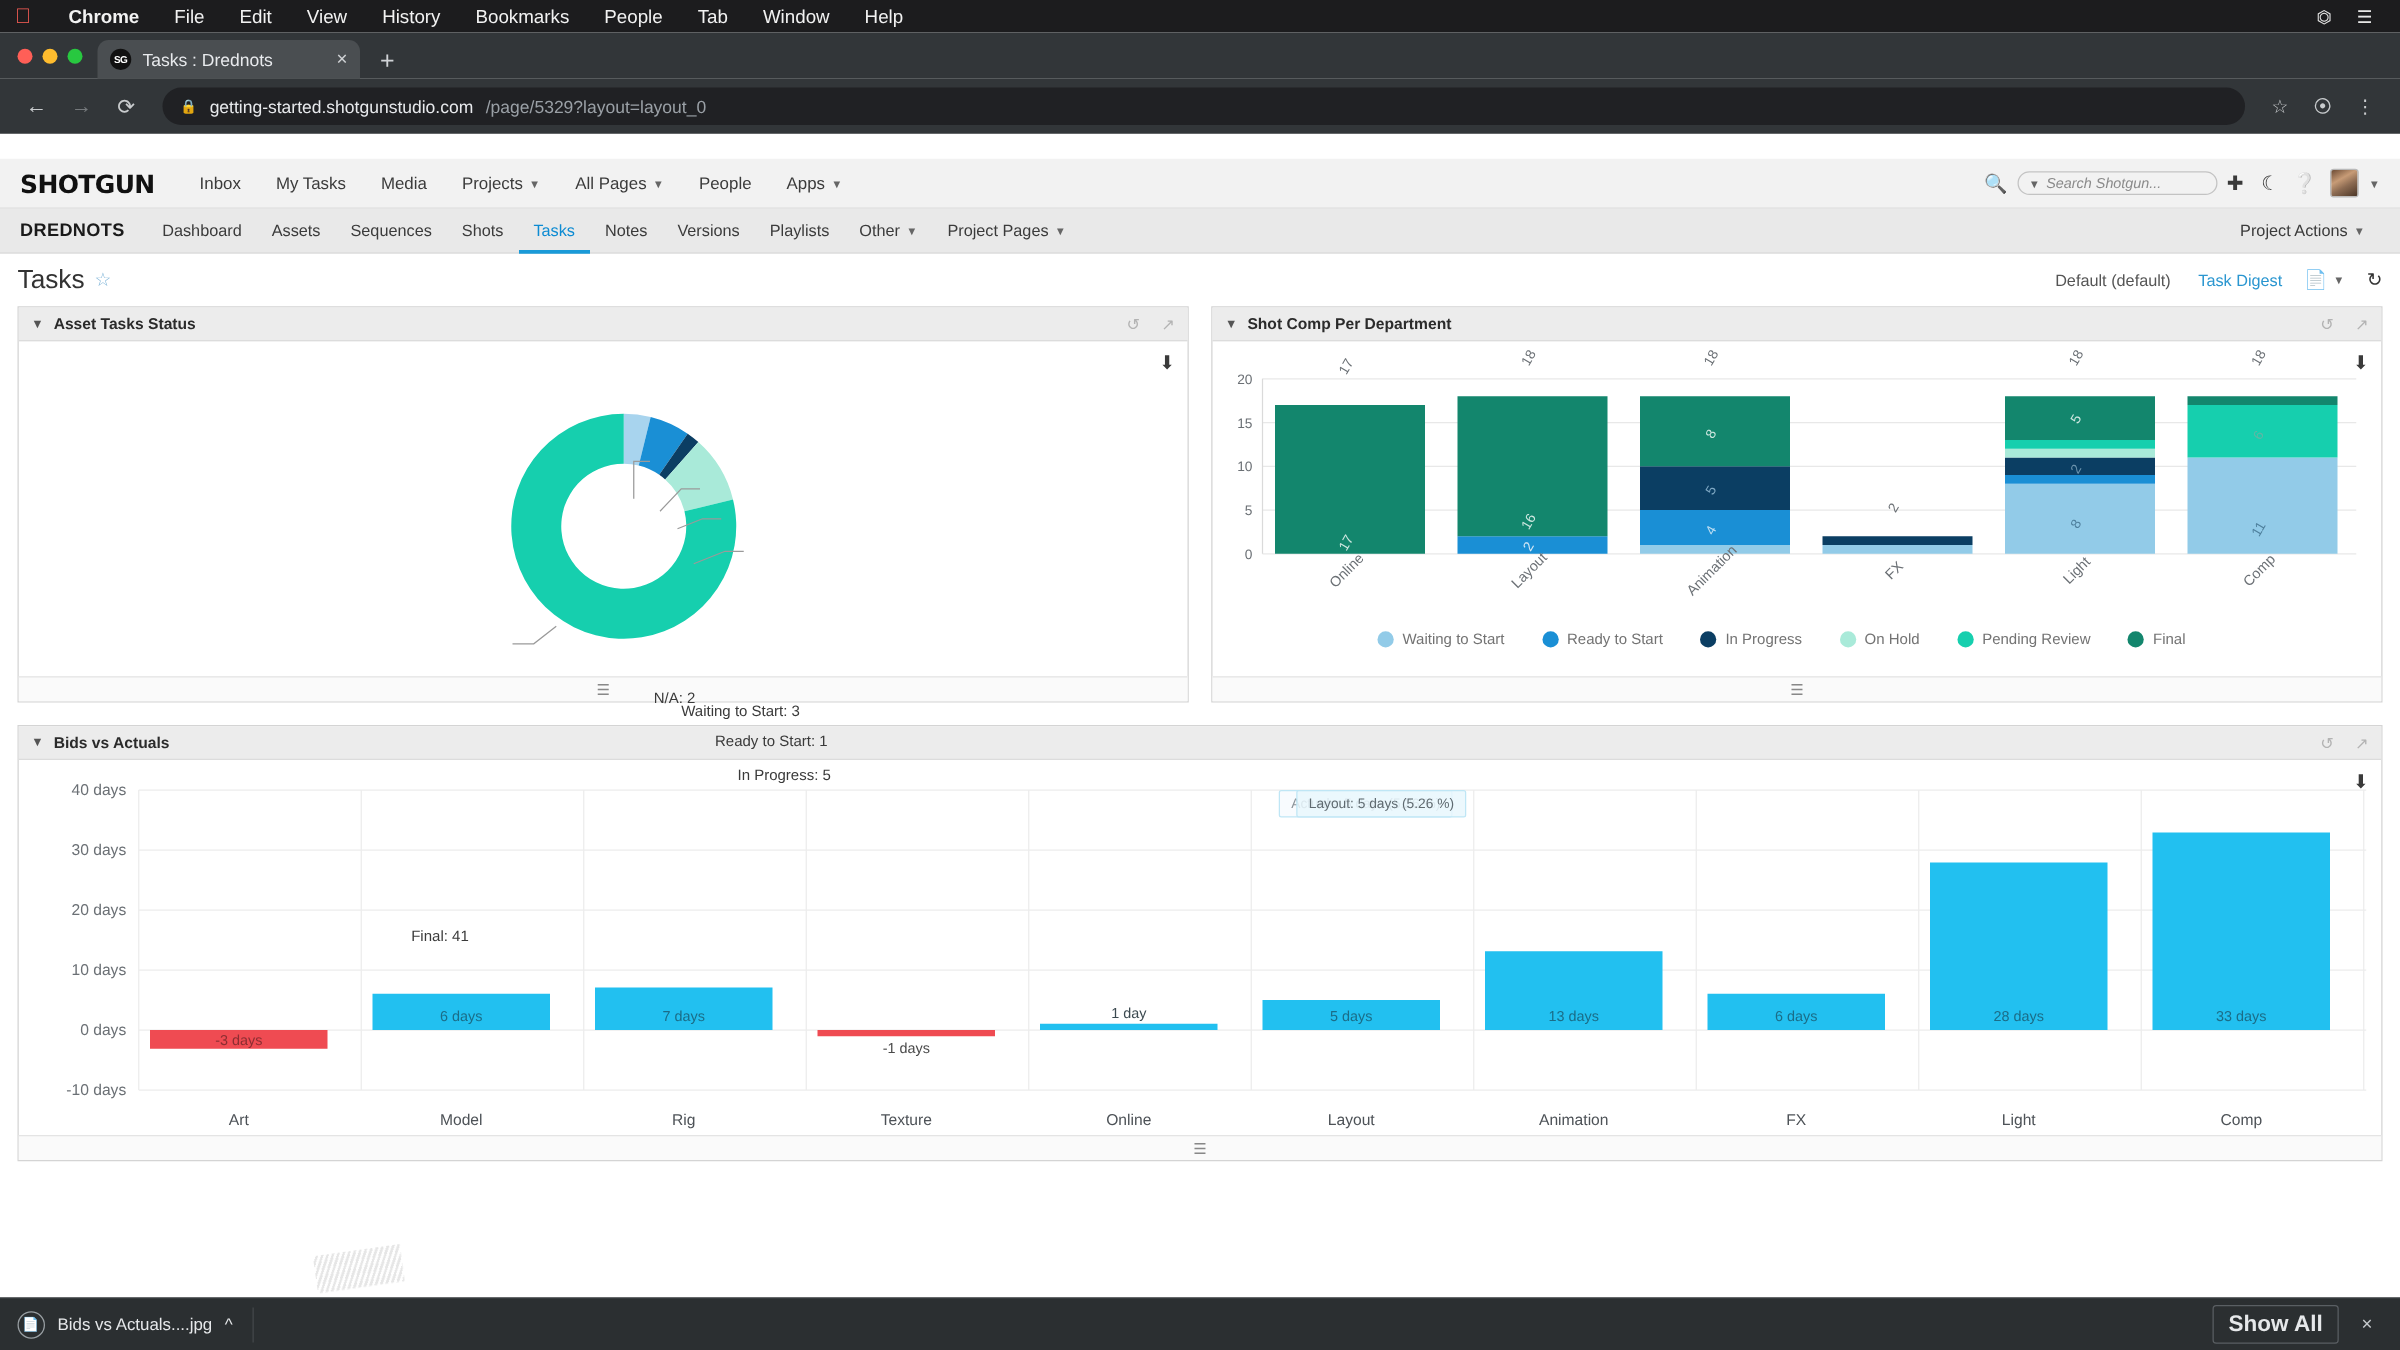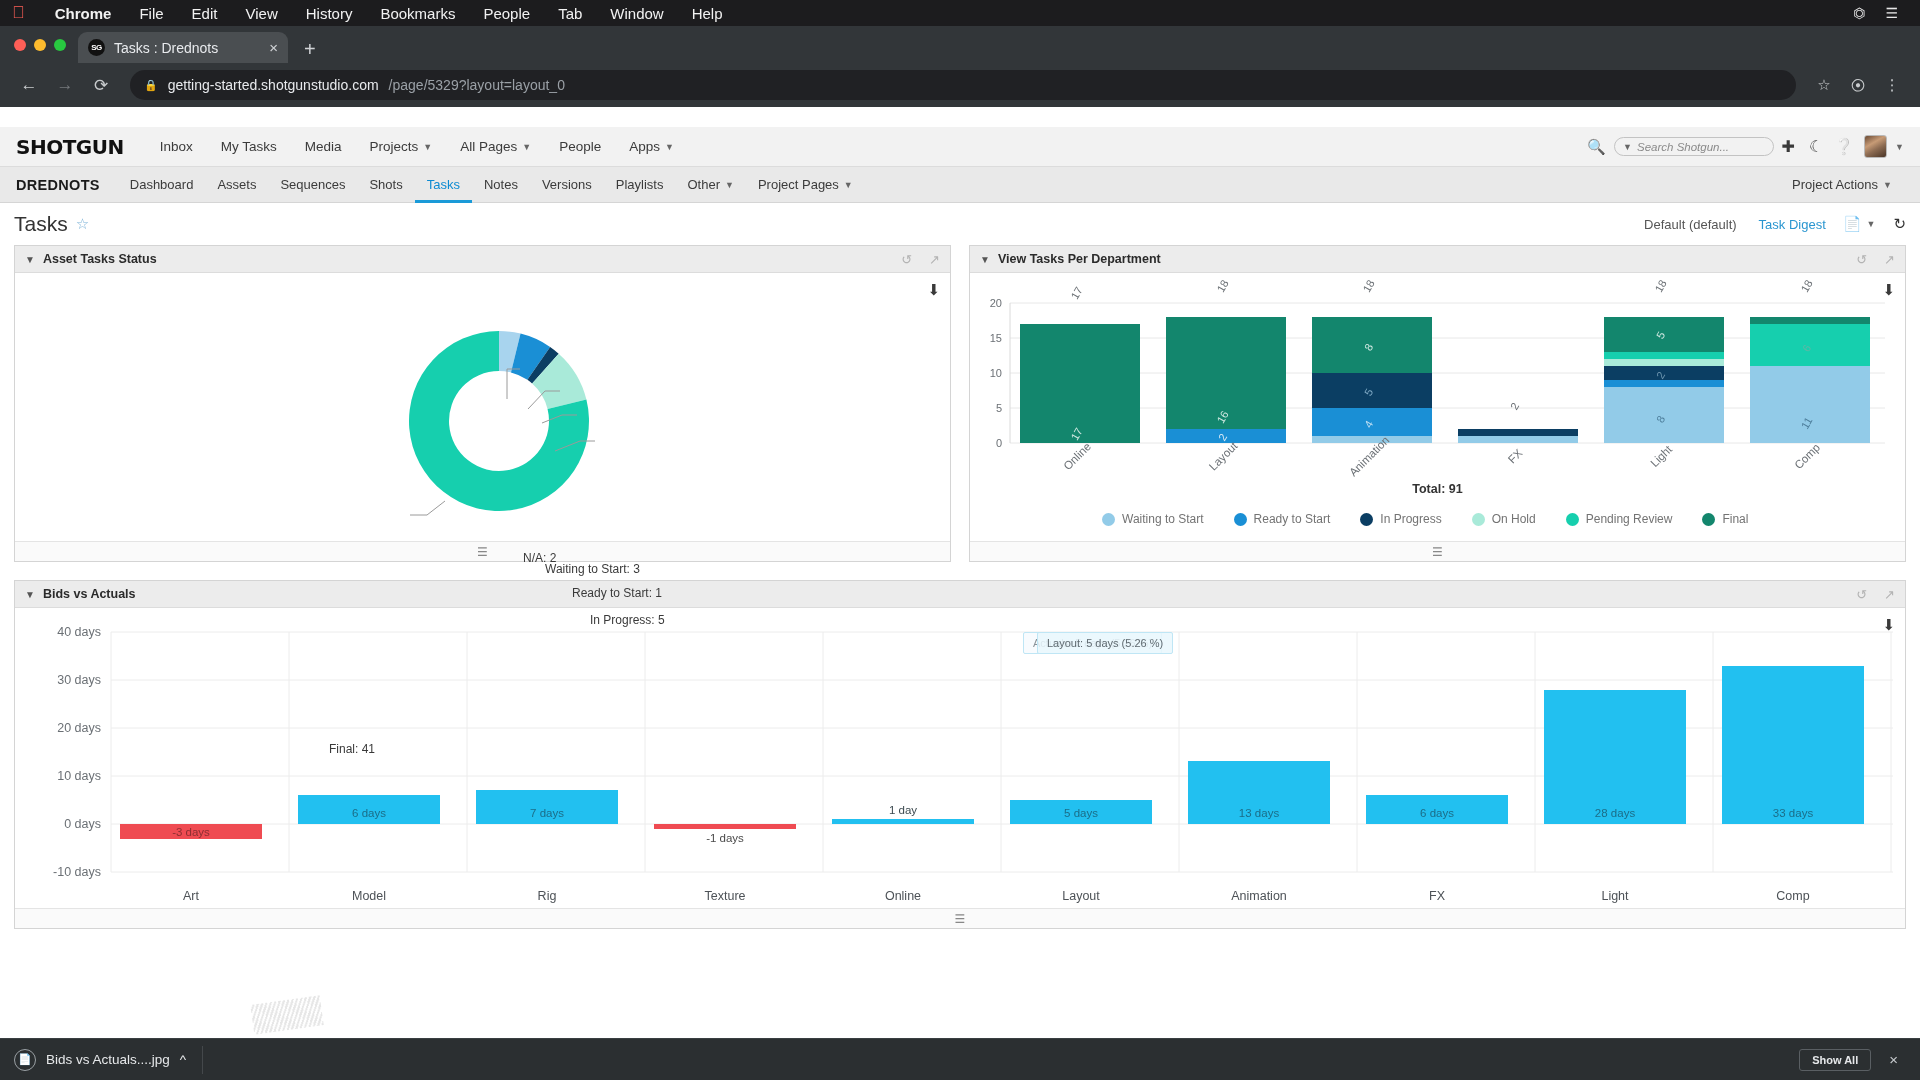--- a/index.html
+++ b/index.html
@@ -177,21 +177,21 @@
     display:flex; align-items:center; gap:10px; color:#e6e8ea; font-size:13.5px;
     padding-right:16px; border-right:1px solid #44484b; height:28px;
   }
   .file-circle{
     width:22px;height:22px;border-radius:50%; border:1px solid #9aa0a4;
     display:flex;align-items:center;justify-content:center; font-size:11px; color:#dfe2e4;
   }
   .shelf .spacer{flex:1;}
   .showall{
     border:1px solid #5a5f63; border-radius:3px; padding:4px 12px;
-    color:#e6e8ea; font-size:11px; font-weight:bold;
+    color:#e6e8ea; font-size:18px; font-weight:bold;
   }
   .shelf-close{ color:#c6cacd; font-size:15px; padding:0 8px;}
 
   
   .drag-ghost{
     position:absolute; left:252px; top:1000px; width:70px; height:30px;
     opacity:.5; pointer-events:none;
     background:repeating-linear-gradient(115deg,#ffffff 0 2px,#cfcfcf 2px 4px);
     transform:rotate(-8deg); filter:blur(.4px);
   }
@@ -382,21 +382,21 @@
 
       </div>
       <div class="w-foot">
           <span>☰</span>
         </div>
     </div>
 
     <div class="widget" style="width:937px">
       <div class="w-head">
         <span class="chev">▼</span>
-        <span class="w-title">View Tasks Per Department</span>
+        <span class="w-title">Shot Comp Per Department</span>
         <span class="spacer"></span>
         <span class="hicon">↺</span>
         <span class="hicon">↗</span>
       </div>
       <div class="w-body">
         <span class="dl-icon">⬇</span>
         <svg class="chart-svg" width="937" height="215" viewBox="0 0 937 215">
 
           <g stroke="#e8e8e8" stroke-width="1">
             <line x1="40" y1="30" x2="915" y2="30"></line>
@@ -471,21 +471,20 @@
           <g fill="#6b7075" font-size="11.5" font-family="Liberation Sans, sans-serif">
             <text x="110" y="186" text-anchor="middle" transform="rotate(-45 110 186)">Online</text>
             <text x="256" y="186" text-anchor="middle" transform="rotate(-45 256 186)">Layout</text>
             <text x="402" y="186" text-anchor="middle" transform="rotate(-45 402 186)">Animation</text>
             <text x="548" y="186" text-anchor="middle" transform="rotate(-45 548 186)">FX</text>
             <text x="694" y="186" text-anchor="middle" transform="rotate(-45 694 186)">Light</text>
             <text x="840" y="186" text-anchor="middle" transform="rotate(-45 840 186)">Comp</text>
           </g>
         </svg>
 
-        <div class="bar-total" style="margin-top:-6px">Total: 91</div>
 
         <div class="legend" style="margin-top:16px">
           <span class="lg-item">
             <span class="lg-dot" style="background:#92cbe8"></span>
             <span>Waiting to Start</span>
           </span>
           <span class="lg-item">
             <span class="lg-dot" style="background:#1a8fd5"></span>
             <span>Ready to Start</span>
           </span>

